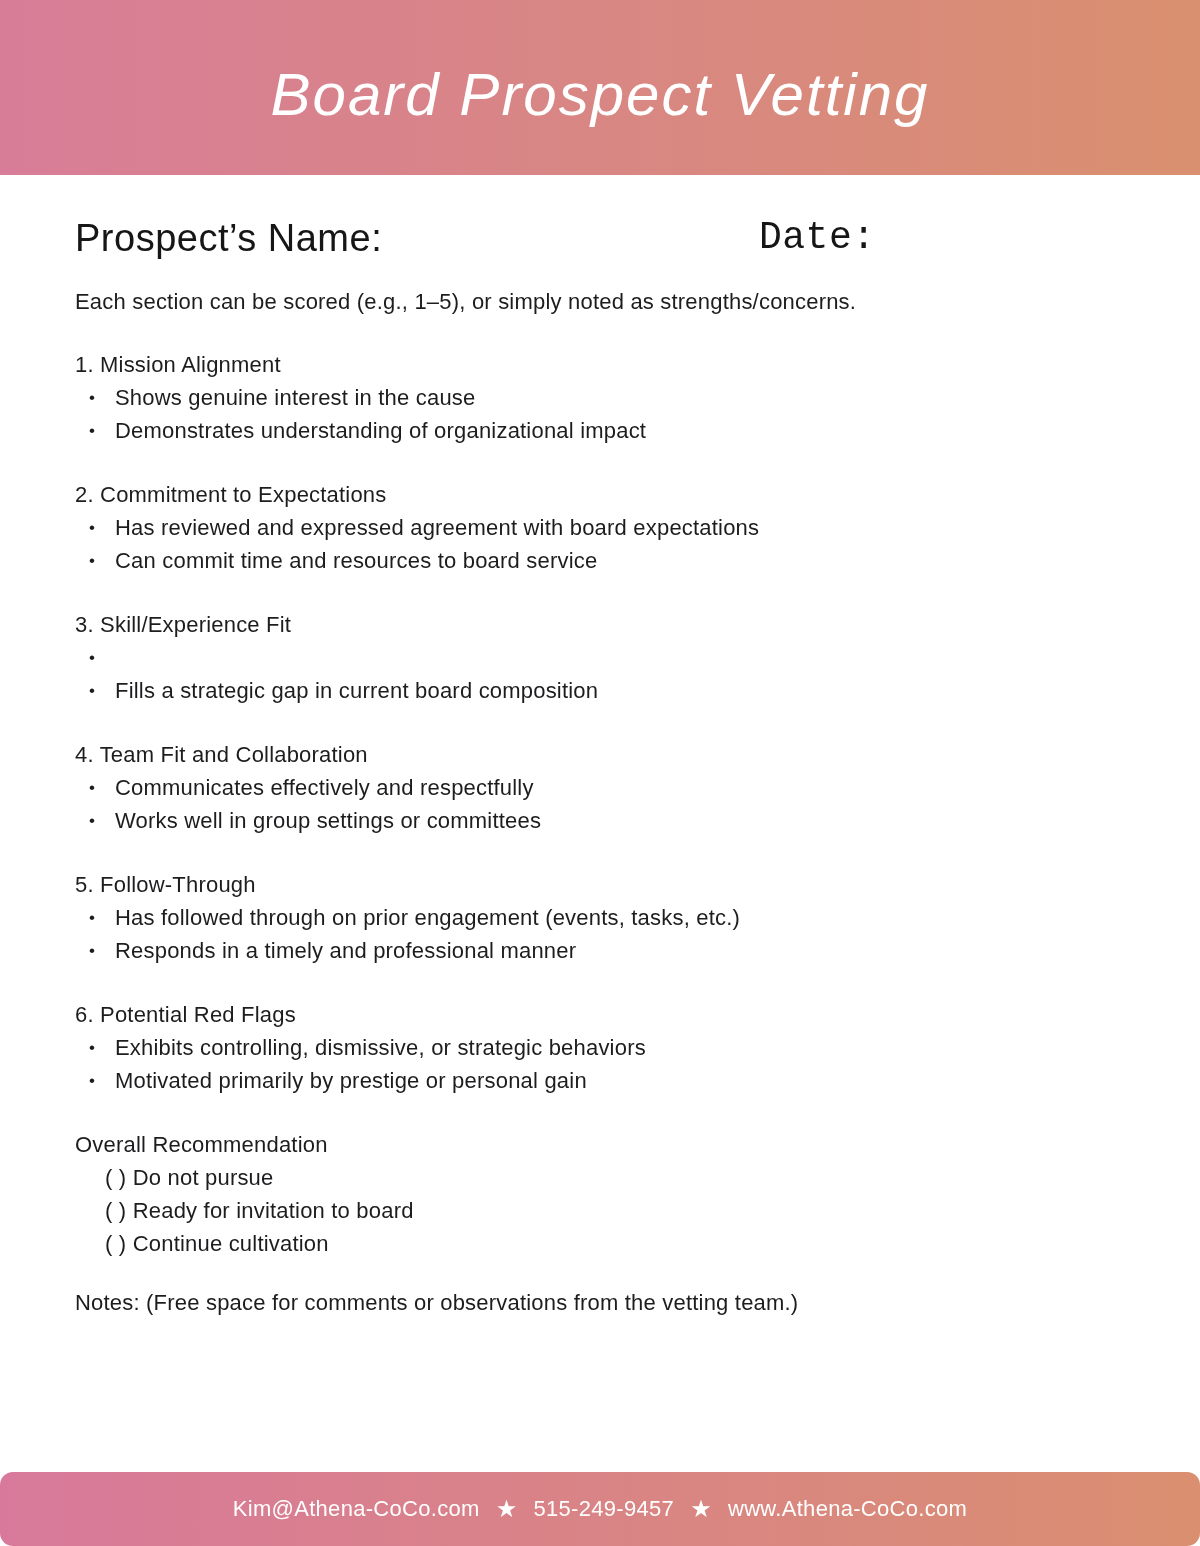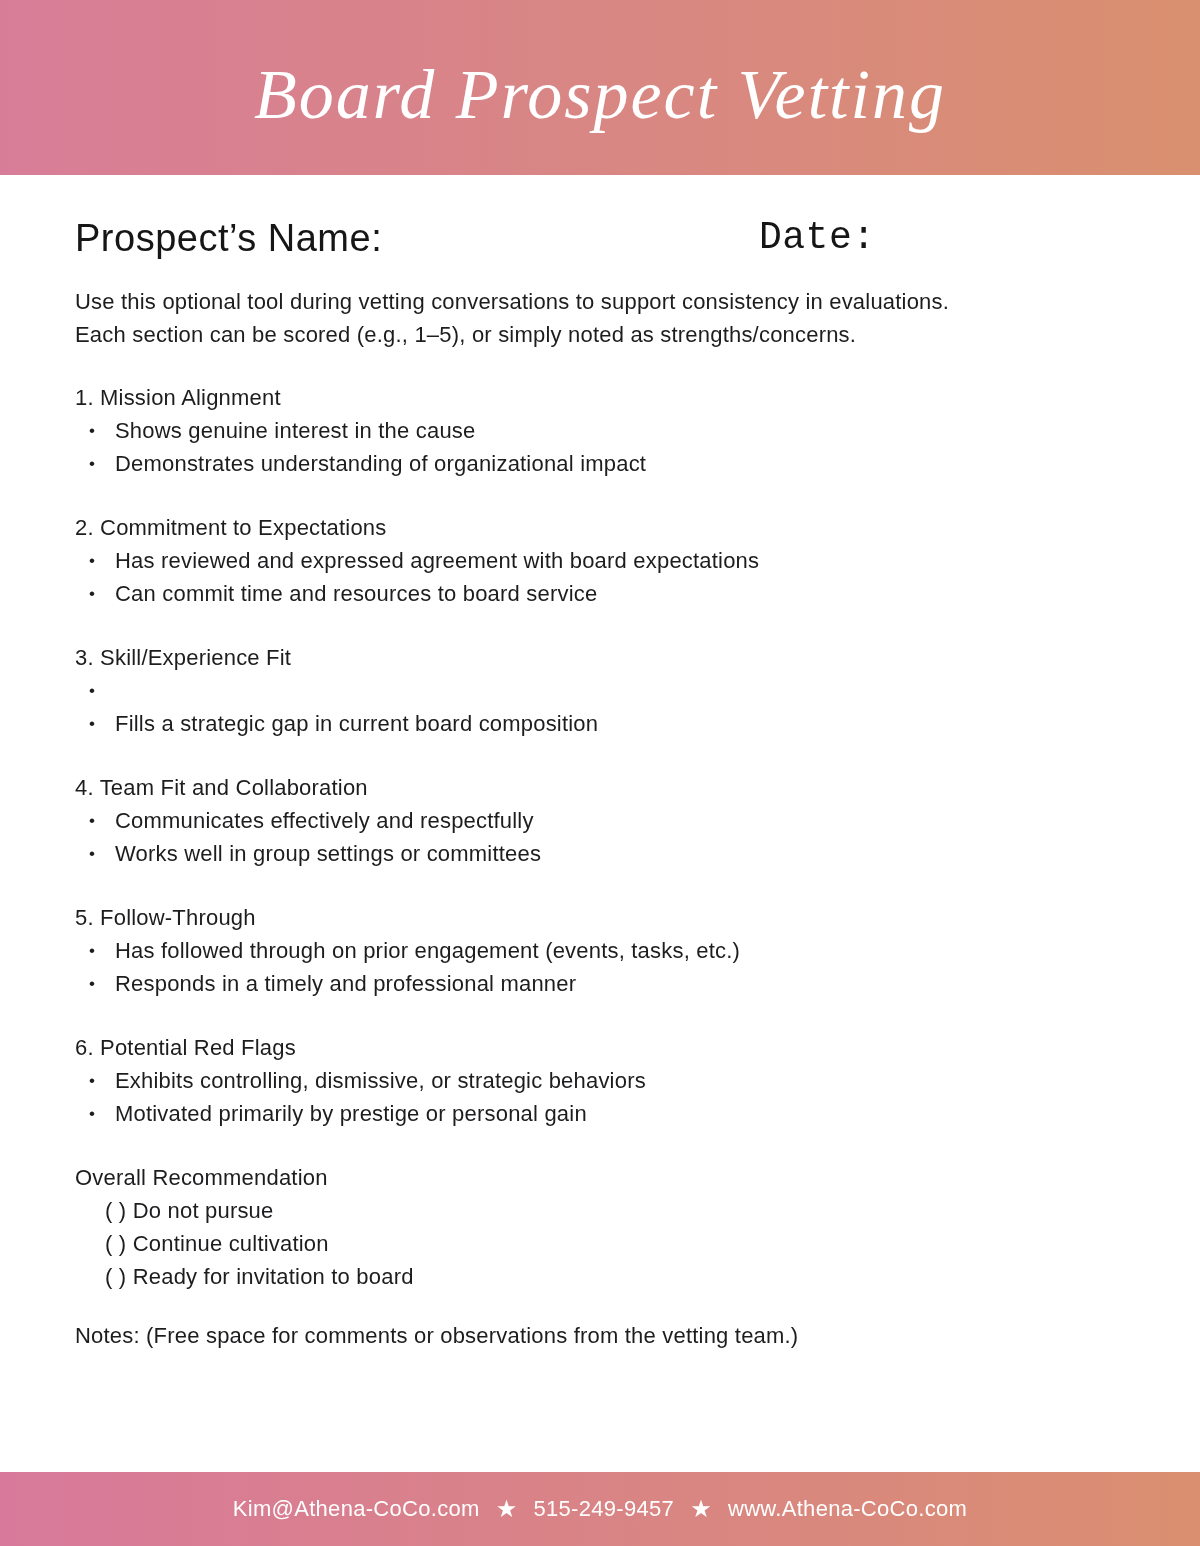--- a/index.html
+++ b/index.html
@@ -19,24 +19,24 @@
     width: 100%;
     height: 175px;
     display: flex;
     align-items: center;
     justify-content: center;
     
     background: linear-gradient(90deg, #d87d98, #d9906f);
   }
 
   .title-script {
-    font-family: Liberation Serif, serif;
+    font-family: Liberation Sans, sans-serif;
     font-style: italic;
     font-weight: 400;
-    font-size: 70px;
+    font-size: 60px;
     letter-spacing: 2px;
     color: #ffffff;
     padding-top: 14px;
     white-space: nowrap;
   }
 
   .content {
     padding: 0 75px;
   }
 
@@ -132,21 +132,20 @@
   </div>
 
   <div class="content">
 
     <div class="name-row">
       <span>Prospect’s Name:</span>
       <span class="date-label">Date:</span>
     </div>
 
     <div class="intro">
-      <div>Use this optional tool during vetting conversations to support consistency in evaluations.</div>
       <div>Each section can be scored (e.g., 1–5), or simply noted as strengths/concerns.</div>
     </div>
 
     <div class="sections">
 
       <div class="section">
         <div class="section-heading">1. Mission Alignment</div>
         <div class="bullet-row">
           <span class="bullet-dot">•</span>
           <span>Shows genuine interest in the cause</span>
@@ -214,29 +213,29 @@
           <span class="bullet-dot">•</span>
           <span>Motivated primarily by prestige or personal gain</span>
         </div>
       </div>
 
     </div>
 
     <div class="recommendation">
       <div class="rec-heading">Overall Recommendation</div>
       <div class="rec-option">( ) Do not pursue</div>
+      <div class="rec-option">( ) Ready for invitation to board</div>
       <div class="rec-option">( ) Continue cultivation</div>
-      <div class="rec-option">( ) Ready for invitation to board</div>
     </div>
 
     <div class="notes-line">Notes: (Free space for comments or observations from the vetting team.)</div>
 
   </div>
 
-  <div class="footer-banner" style="background: linear-gradient(90deg, rgb(216, 121, 155), rgb(218, 143, 112));">
+  <div class="footer-banner" style="background: linear-gradient(90deg, rgb(216, 121, 155), rgb(218, 143, 112)); border-radius: 13px;">
     <span>Kim@Athena-CoCo.com</span>
     <span class="footer-star">★</span>
     <span>515-249-9457</span>
     <span class="footer-star">★</span>
     <span>www.Athena-CoCo.com</span>
   </div>
 
 </div>
 
 </body></html>

